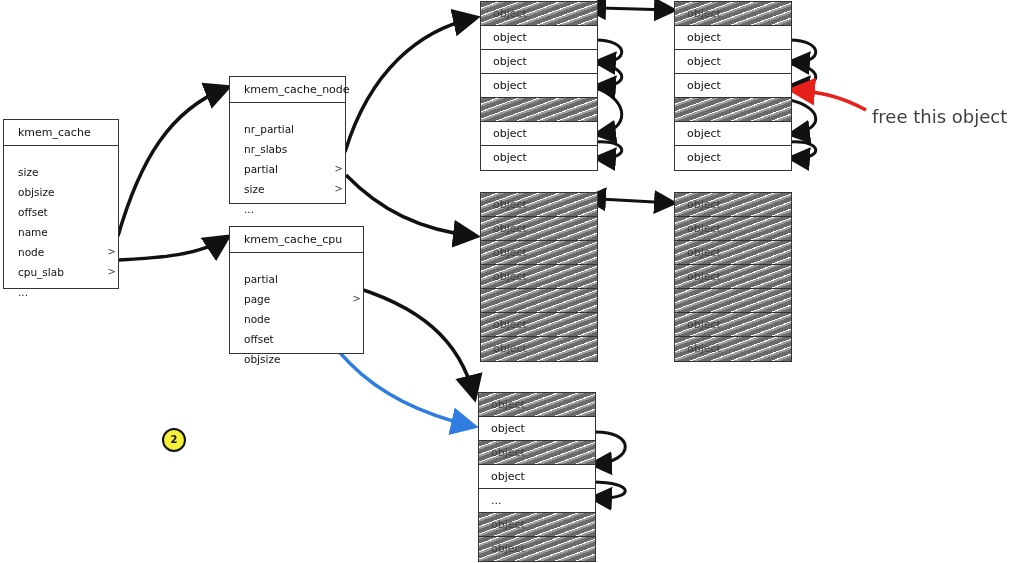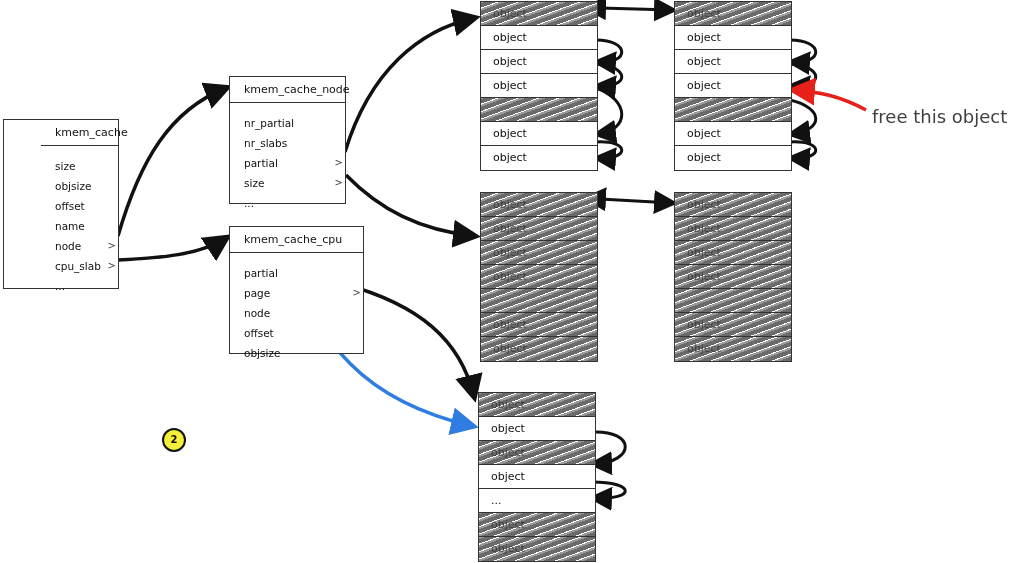--- a/index.html
+++ b/index.html
@@ -1,19 +1,19 @@
 <!DOCTYPE html>
 <html><head>
 <meta charset="utf-8">
 <style>
   html, body { margin: 0; padding: 0; background: #ffffff; }
   body { width: 1024px; height: 563px; position: relative; overflow: hidden;
          font-family: "DejaVu Sans", sans-serif; color: #111; }
   .struct { position: absolute; border: 1.5px solid #333; background: #fff; box-sizing: border-box; }
-  .struct .title { font-size: 11px; padding: 6px 0 6px 14px; border-bottom: 1.5px solid #333; margin-bottom: 10px; }
+  .struct .title { font-size: 11px; padding: 6px 0 6px 14px; border-bottom: 1.5px solid #333; margin-bottom: 16px; }
   .struct .field { font-size: 10.5px; height: 20px; line-height: 20px; padding-left: 14px; position: relative; }
   .struct .field .chev { position: absolute; right: 2px; top: 0; font-size: 10px; color: #444; }
   .slab { position: absolute; border: 1.5px solid #333; background: #fff; box-sizing: border-box; width: 118px; }
   .slab .cell { height: 24px; line-height: 24px; font-size: 11px; padding-left: 12px; border-bottom: 1.2px solid #333; box-sizing: border-box; position: relative; }
   .slab .cell:last-child { border-bottom: none; }
   .slab .cell.used {
     background: repeating-linear-gradient(-20deg, #6a6a6a 0 4px, #9a9a9a 4px 6px, #ffffff 6px 7px);
     color: #333;
   }
   .slab .cell.used span { opacity: 0.8; }
@@ -67,21 +67,21 @@
   <path d="M790,64 C824,66 824,88 792,86" stroke="#111" stroke-width="3" fill="none" marker-end="url(#ah)"></path>
   <path d="M790,100 C824,108 824,130 792,134" stroke="#111" stroke-width="3" fill="none" marker-end="url(#ah)"></path>
   <path d="M790,142 C824,140 824,160 792,158" stroke="#111" stroke-width="3" fill="none" marker-end="url(#ah)"></path>
 
   <path d="M866,110 C840,96 820,92 794,90" stroke="#e8201a" stroke-width="3.5" fill="none" marker-end="url(#ahr)"></path>
 
   <path d="M592,432 C636,430 636,462 594,464" stroke="#111" stroke-width="3" fill="none" marker-end="url(#ah)"></path>
   <path d="M592,482 C636,482 636,500 594,498" stroke="#111" stroke-width="3" fill="none" marker-end="url(#ah)"></path>
 </svg>
 
-<div class="struct" style="left:3px; top:119px; width:116px; height:170px;padding-left:37px;">
+<div class="struct" style="left:3px; top:119px; width:116px; height:170px;">
   <div class="title">kmem_cache</div>
   <div class="field"><span>size</span></div>
   <div class="field"><span>objsize</span></div>
   <div class="field"><span>offset</span></div>
   <div class="field"><span>name</span></div>
   <div class="field"><span>node</span><span class="chev">&gt;</span></div>
   <div class="field"><span>cpu_slab</span><span class="chev">&gt;</span></div>
   <div class="field"><span>...</span></div>
 </div>
 

